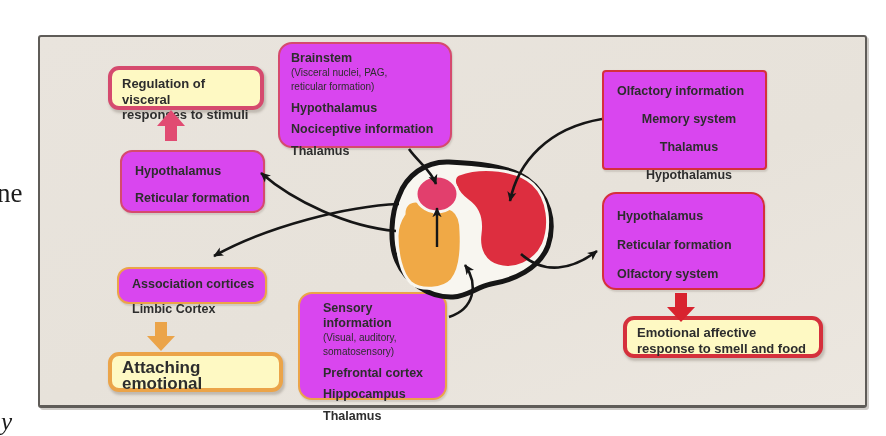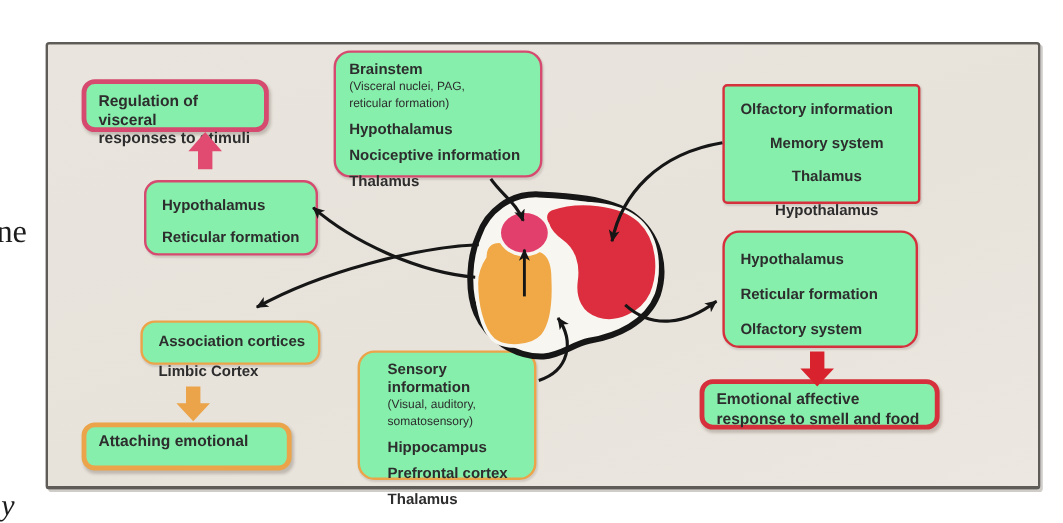--- a/index.html
+++ b/index.html
@@ -16,41 +16,41 @@
     background:linear-gradient(160deg,#e9e4dd 0%,#e7e2da 55%,#ece7e0 100%);
     border:2px solid #5f5c58;border-bottom-width:3px;border-radius:3px;
     box-shadow:2px 2px 0 rgba(120,112,100,.35);
   }
 
   .box{
     position:absolute;box-sizing:border-box;z-index:5;
     color:#2d2d2d;font-weight:bold;font-size:12.5px;line-height:15px;
     border-radius:12px;
   }
-  .beige{background:#86efac;border:2.5px solid;box-shadow:1px 1.5px 1.5px rgba(100,90,80,.18);}
-  .white{background:#86efac;border:4px solid;border-radius:11px;box-shadow:1.5px 2.5px 2.5px rgba(90,80,70,.28);}
+  .beige{background:#d946ef;border:2.5px solid;box-shadow:1px 1.5px 1.5px rgba(100,90,80,.18);}
+  .white{background:#fef9c3;border:4px solid;border-radius:11px;box-shadow:1.5px 2.5px 2.5px rgba(90,80,70,.28);margin-left:40px;}
   .pink-b{border-color:#d54a6e;}
   .red-b{border-color:#d5303c;}
   .orange-b{border-color:#eba449;}
   .paren{font-weight:normal;font-size:10px;line-height:14px;}
   .li{display:block;}
 
   #box-regulation{left:68px;top:66px;width:156px;height:44px;padding:6px 4px 0 10px;font-size:13px;line-height:15.5px;}
   #box-hypo-ret{left:120px;top:150px;width:145px;height:63px;padding:12px 4px 0 13px;}
   #box-hypo-ret .li+.li{margin-top:12px;}
   #box-brainstem{left:278px;top:42px;width:174px;height:106px;padding:7px 4px 0 11px;border-radius:14px;}
   #box-brainstem .item{margin-top:6.5px;}
   #box-afferent{left:602px;top:70px;width:165px;height:100px;padding:12px 4px 0 13px;border-radius:4px;}
   #box-afferent .li+.li{margin-top:13px;text-align:center;}
   #box-efferent{left:602px;top:192px;width:163px;height:98px;padding:15px 4px 0 13px;border-radius:14px;}
   #box-efferent .li+.li{margin-top:14px;}
   #box-emotional{left:583px;top:316px;width:200px;height:42px;padding:5px 4px 0 10px;font-size:13px;line-height:15.5px;}
   #box-association{left:117px;top:267px;width:150px;height:37px;padding:8px 4px 0 13px;}
   #box-association .li+.li{margin-top:10px;}
-  #box-attaching{left:68px;top:352px;width:175px;height:40px;padding:4px 15px 0 10px;font-size:13px;line-height:15.5px;}
+  #box-attaching{left:68px;top:352px;width:175px;height:40px;padding:4px 15px 0 10px;font-size:17px;line-height:15.5px;}
   #box-sensory{left:298px;top:292px;width:149px;height:108px;padding:7px 4px 0 23px;border-radius:14px;}
   #box-sensory .item{margin-top:6.5px;}
 
   .nucleus-label{position:absolute;z-index:6;color:#35292e;font-weight:normal;letter-spacing:.5px;}
   #lbl-cea{left:414px;top:182px;font-size:19px;}
   #lbl-bla{left:415px;top:239px;font-size:20px;}
   #lbl-cm{left:487px;top:226px;font-size:20px;}
 
   #overlay{position:absolute;left:0;top:0;z-index:10;pointer-events:none;}
 </style>
@@ -105,22 +105,22 @@
 </div>
 
 <div class="box white orange-b" id="box-attaching">
   <span class="li">Attaching emotional</span>
 </div>
 
 <div class="box beige orange-b" id="box-sensory">
   <span class="li">Sensory information</span>
   <span class="li paren">(Visual, auditory,</span>
   <span class="li paren">somatosensory)</span>
+  <span class="li item">Prefrontal cortex</span>
   <span class="li item">Hippocampus</span>
-  <span class="li item">Prefrontal cortex</span>
   <span class="li item">Thalamus</span>
 </div>
 
 <div class="nucleus-label" id="lbl-cea">CeA</div>
 <div class="nucleus-label" id="lbl-bla">BLA</div>
 <div class="nucleus-label" id="lbl-cm">CM</div>
 
 <svg id="overlay" width="886" height="436" viewBox="0 0 886 436">
   <defs>
     <marker id="ah" markerWidth="13" markerHeight="13" refX="9.2" refY="5" orient="auto" markerUnits="userSpaceOnUse">

